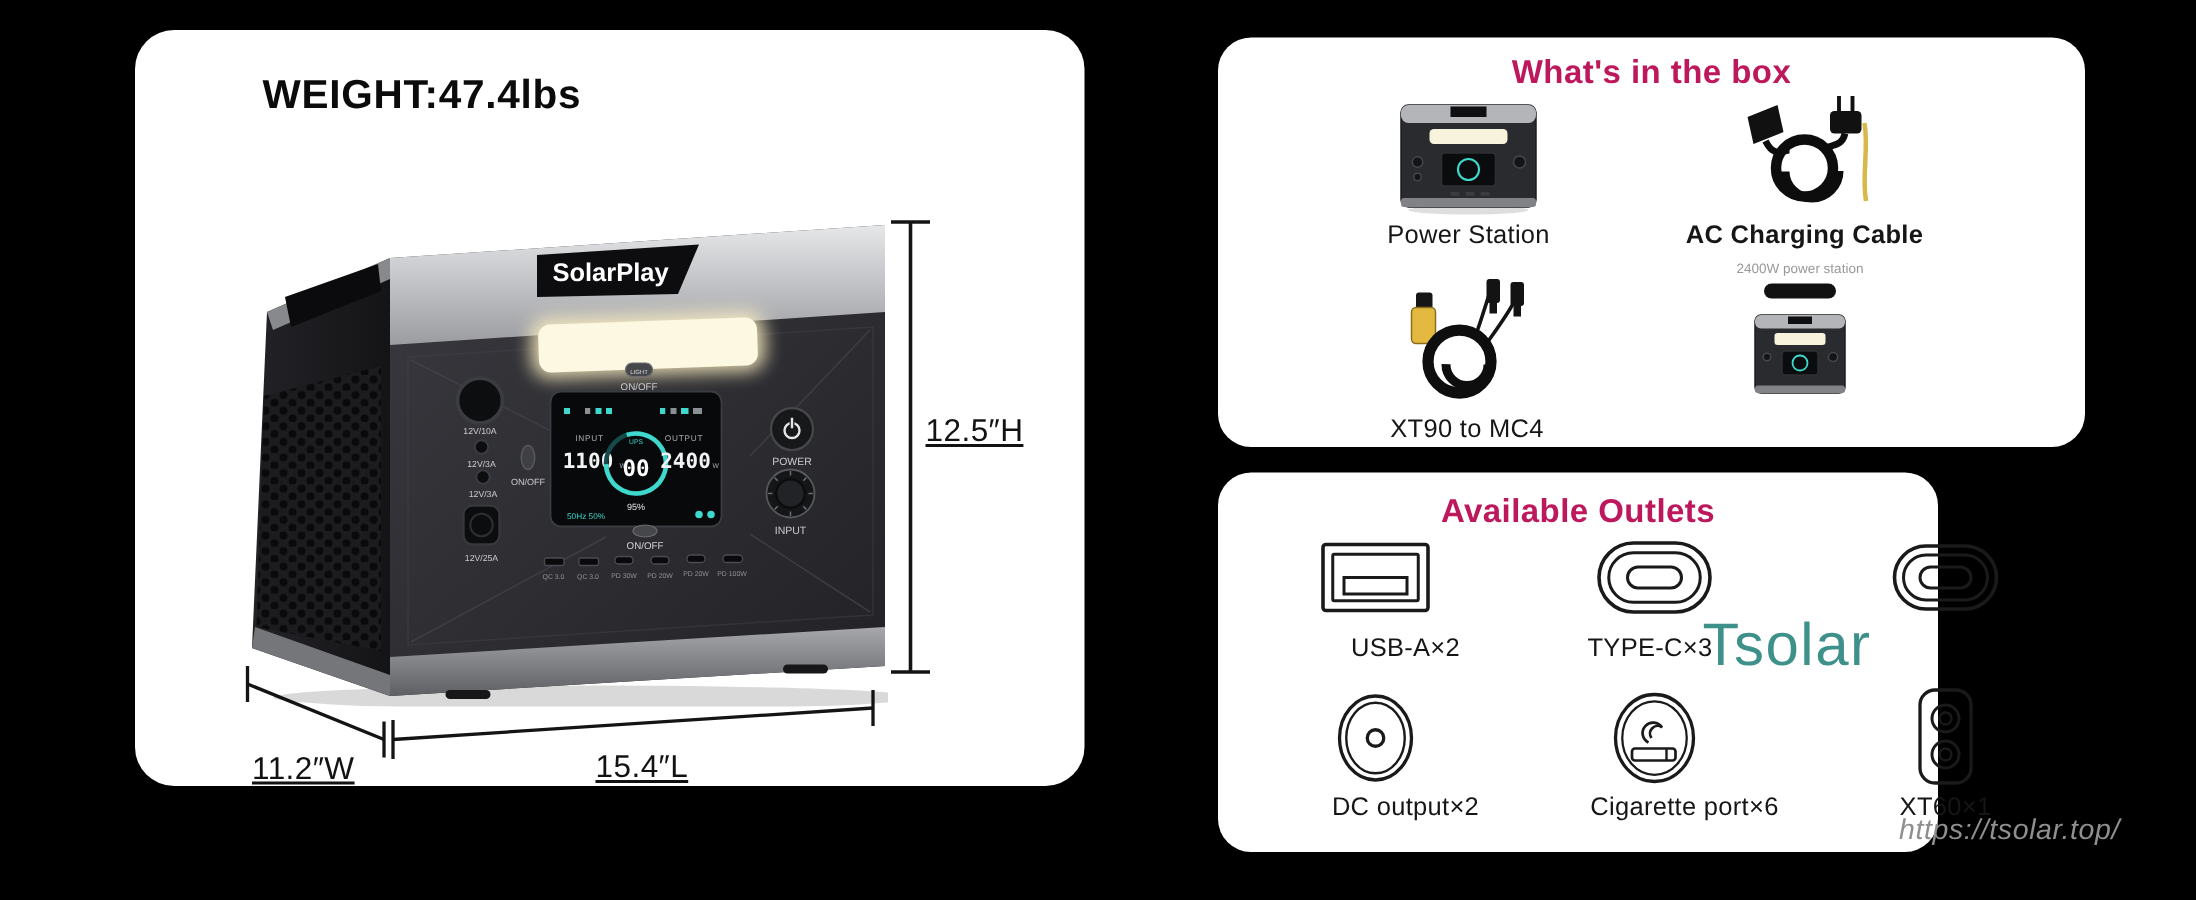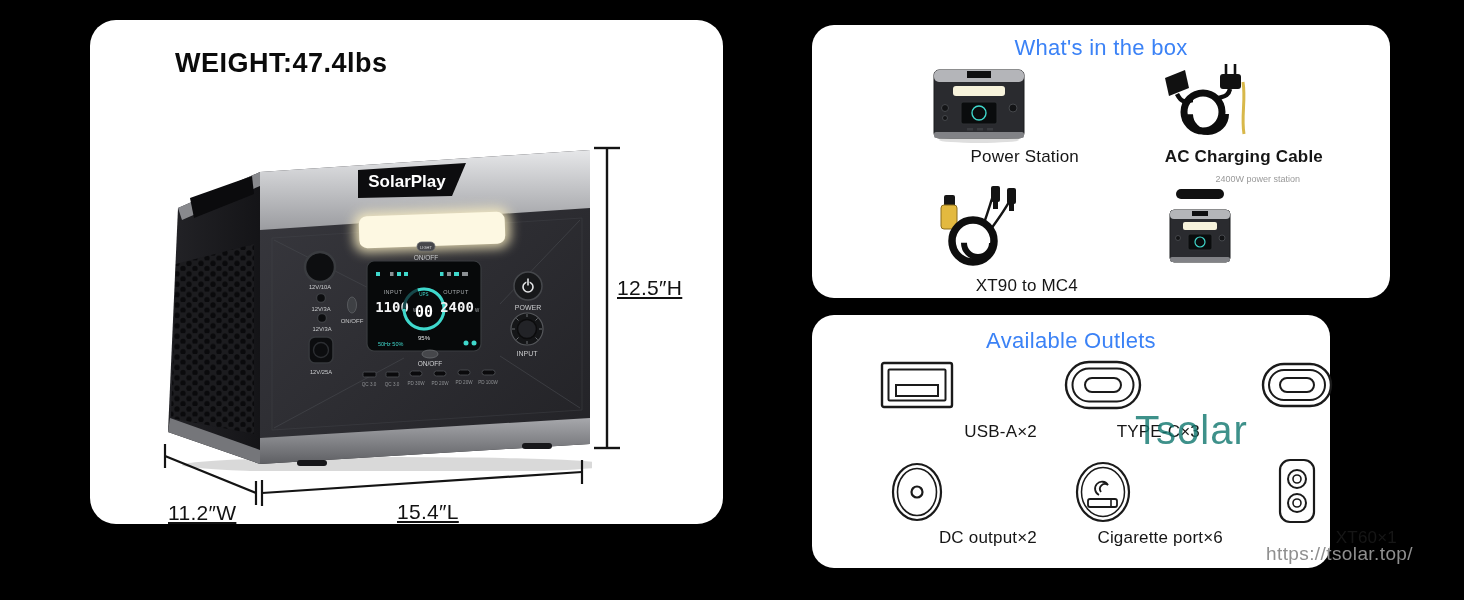--- a/index.html
+++ b/index.html
@@ -2,30 +2,30 @@
 <html><head>
 <meta charset="utf-8">
 <style>
   html,body{margin:0;padding:0;background:#000;width:1464px;height:600px;overflow:hidden;
     font-family:"Liberation Sans",sans-serif;}
   .abs{position:absolute;}
   #stage{position:relative;width:1464px;height:600px;background:#000;}
   .card{position:absolute;background:#fff;border-radius:26px;}
   #left-card{left:90px;top:20px;width:633px;height:504px;}
   #box-card{left:812px;top:25px;width:578px;height:273px;border-radius:22px;}
-  #outlets-card{left:812px;top:315px;width:518px;height:253px;border-radius:22px;}
+  #outlets-card{left:812px;top:315px;width:480px;height:253px;border-radius:22px;}
   .weight-title{left:85px;top:28px;font-size:27px;font-weight:bold;color:#0b0b0b;letter-spacing:.5px;}
   .dim-label{font-size:21px;color:#121212;letter-spacing:.3px;text-decoration:underline;}
-  .card-title{width:100%;text-align:center;font-size:22px;font-weight:normal;color:#3b82f6;letter-spacing:.3px;}
-  .item-label{position:absolute;width:200px;text-align:right;font-size:17px;color:#161616;letter-spacing:.2px;}
+  .card-title{width:100%;text-align:center;font-size:22px;font-weight:bold;color:#be185d;letter-spacing:.3px;}
+  .item-label{position:absolute;width:200px;text-align:center;font-size:17px;color:#161616;letter-spacing:.2px;}
   .item-label.wide{width:240px;font-weight:bold;}
-  .caption{position:absolute;width:200px;text-align:right;font-size:9px;color:#999;}
+  .caption{position:absolute;width:200px;text-align:center;font-size:9px;color:#999;}
   .pill{position:absolute;background:#111;border-radius:5px;}
   .watermark{position:absolute;font-size:40px;color:#0f766e;letter-spacing:1px;opacity:.8;}
-  .site-url{position:absolute;font-size:19px;color:#8f8f8f;letter-spacing:.4px;}
+  .site-url{position:absolute;font-size:19px;color:#8f8f8f;letter-spacing:.4px;font-style:italic;}
   svg{display:block;}
   text{font-family:"Liberation Sans",sans-serif;}
   .mono{font-family:"DejaVu Sans Mono",monospace;}
 </style>
 </head>
 <body>
 
 <div id="stage">
 
   <div id="left-card" class="card">

